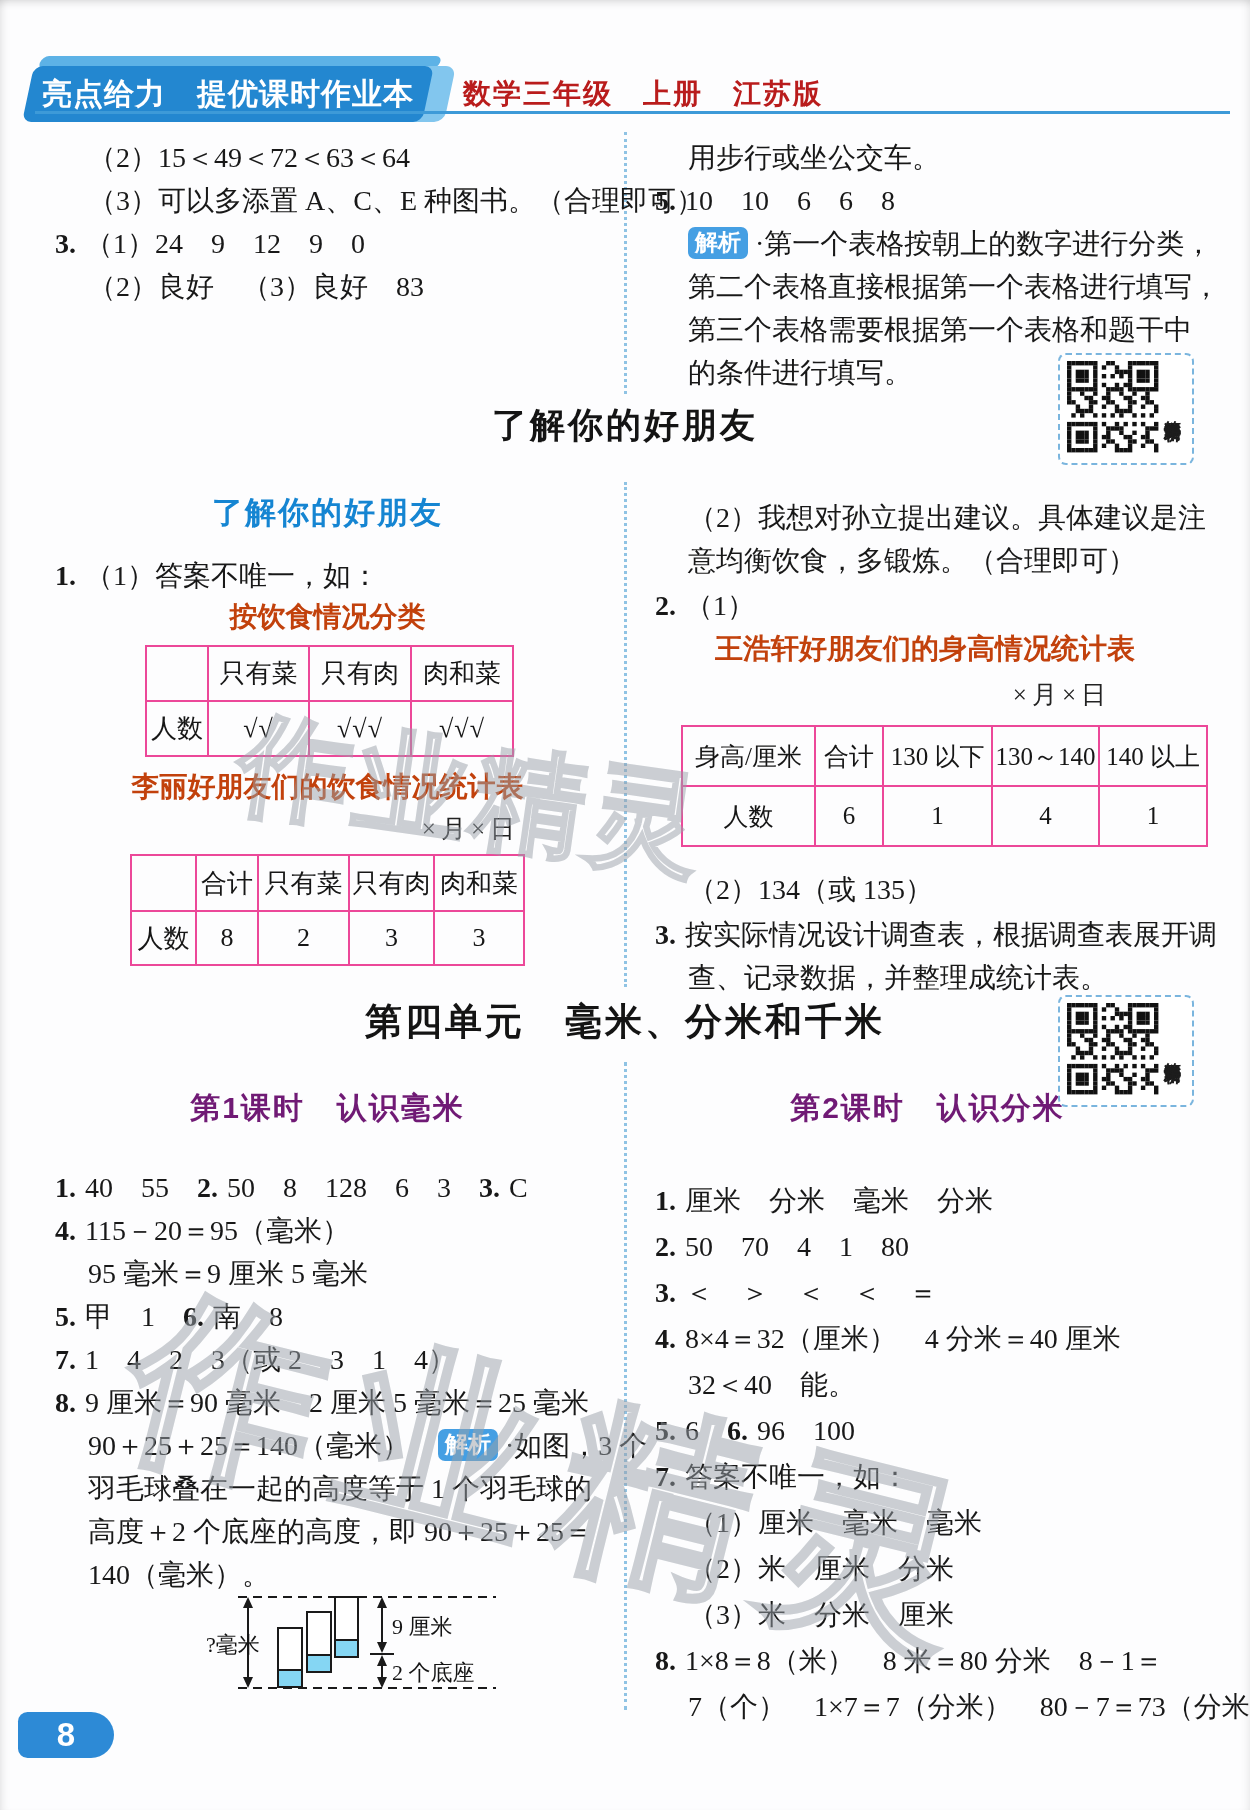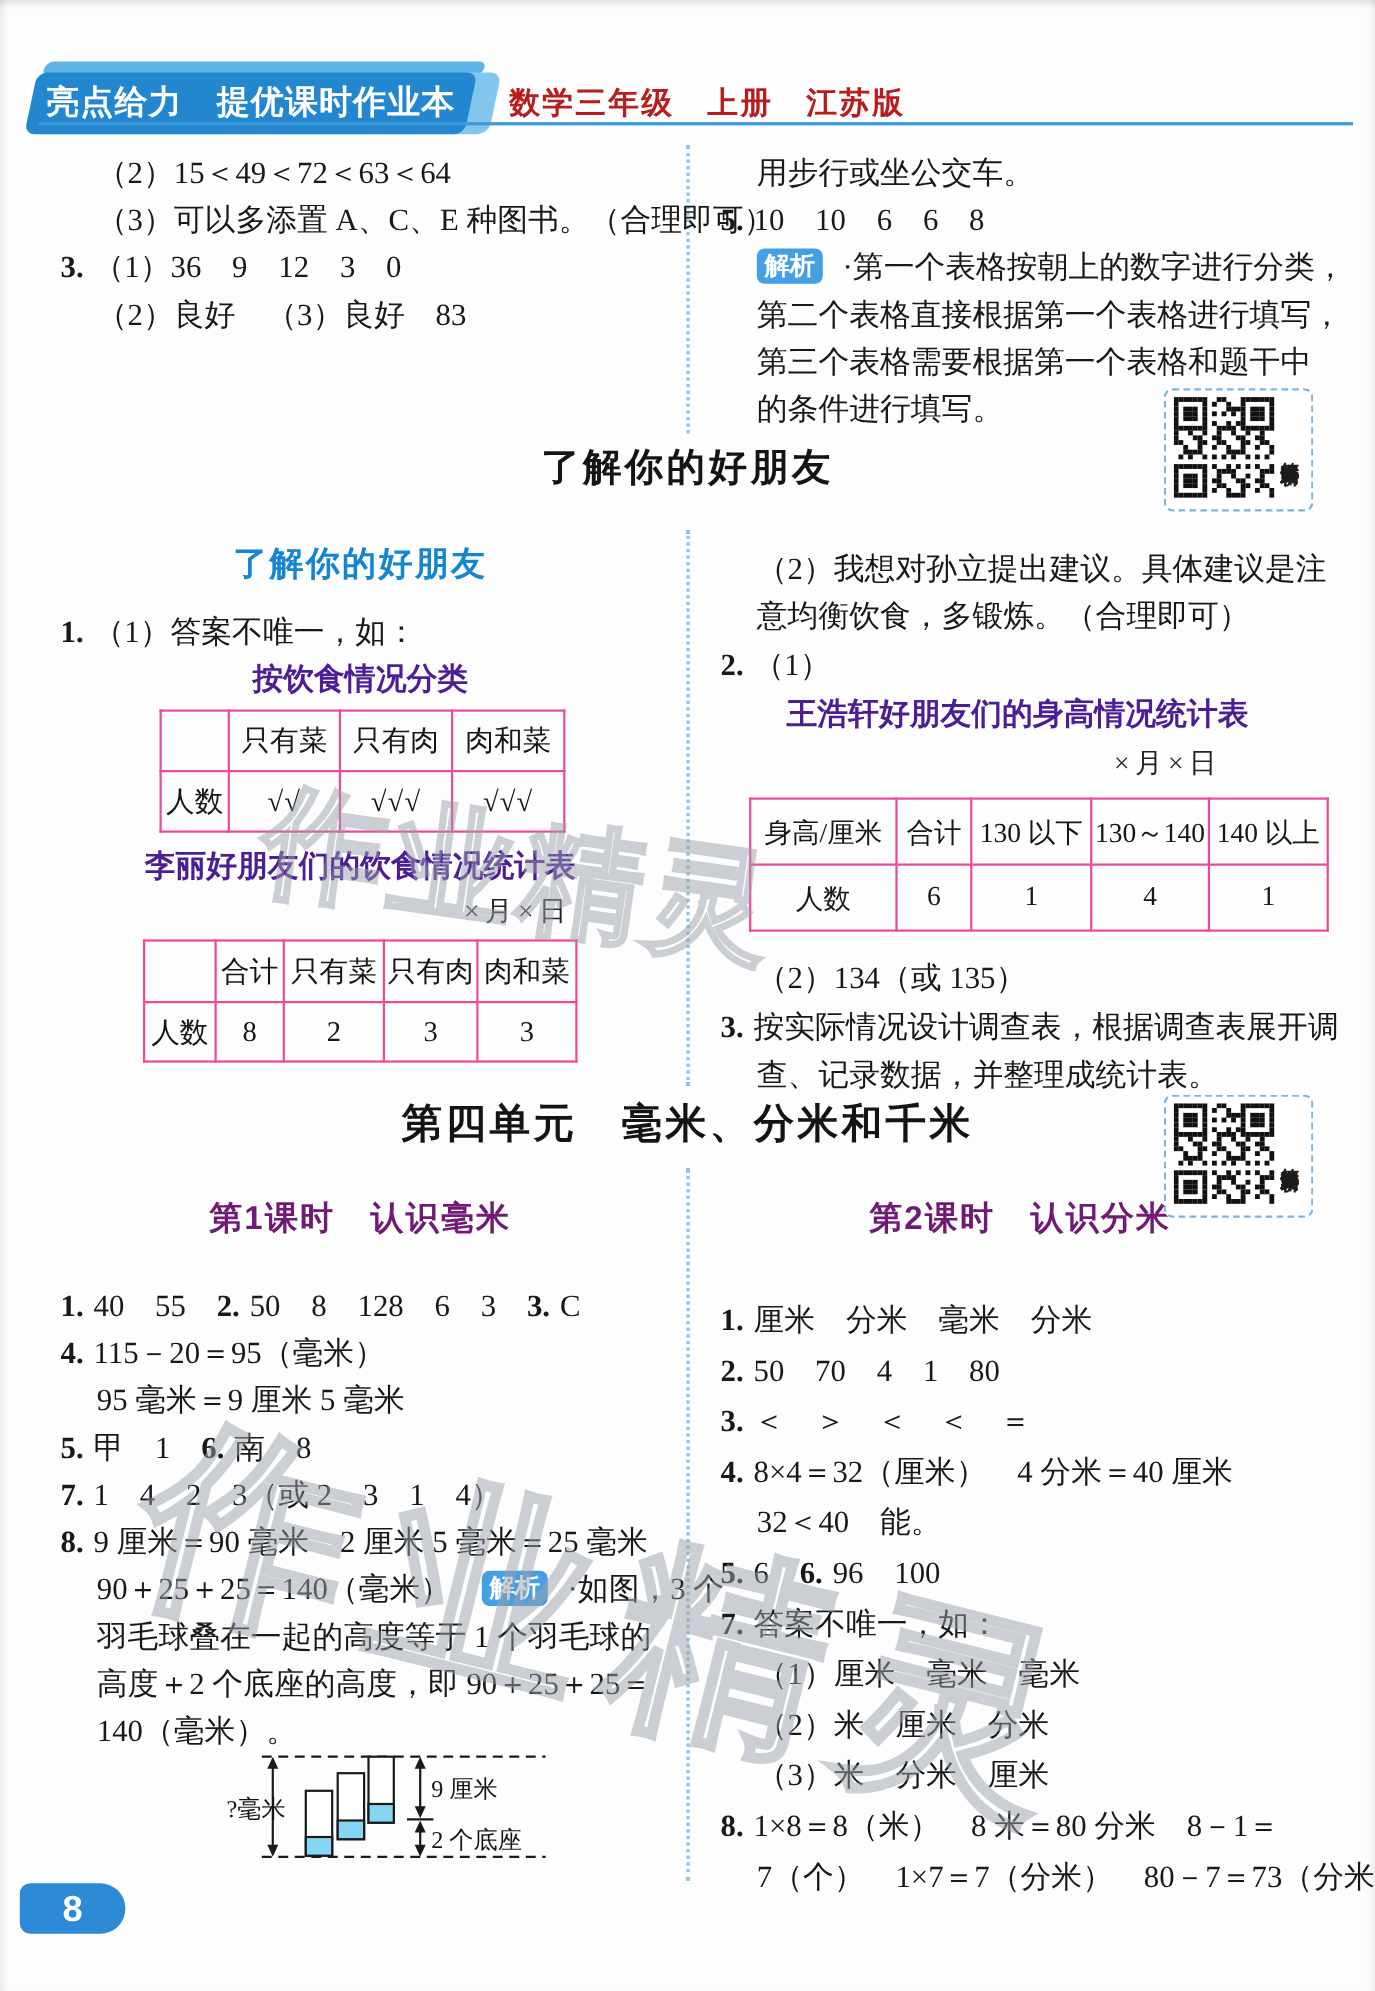--- a/index.html
+++ b/index.html
@@ -20,31 +20,31 @@
   .hdr-rule{position:absolute;left:35px;top:111px;width:1195px;height:3px;background:#3d9ad8;}
 
   
   .divider{position:absolute;left:624px;width:0;border-left:3px dotted #8fc3e4;}
 
   
   .ln{position:absolute;font:28px/35px "Liberation Serif","DejaVu Serif",serif;color:#181818;white-space:nowrap;}
   .ln b{font-weight:700;margin-right:9px;}
   .jx-badge{display:inline-block;background:#459fe3;color:#fff;
             font:700 23px/31px "Liberation Sans","DejaVu Sans",sans-serif;
-            padding:0 7px 1px;border-radius:7px;margin-right:18px;position:relative;top:-3px;}
+            padding:0 7px 1px;border-radius:7px;margin-right:7px;position:relative;top:-3px;}
 
   
   .title-center{position:absolute;left:0;width:1250px;text-align:center;
                 font:700 35px/44px "Liberation Sans","DejaVu Sans",sans-serif;color:#141414;letter-spacing:3px;}
   .lesson-title{position:absolute;font:700 30px/40px "Liberation Sans","DejaVu Sans",sans-serif;
                 color:#701a75;letter-spacing:2px;text-align:center;white-space:nowrap;}
   .sub-title{position:absolute;left:55px;width:545px;text-align:center;
              font:700 31px/40px "Liberation Sans","DejaVu Sans",sans-serif;color:#1585d2;letter-spacing:2px;}
   .tbl-title{position:absolute;font:700 28px/34px "Liberation Sans","DejaVu Sans",sans-serif;
-             color:#4c1d95;text-align:center;white-space:nowrap;}
+             color:#c2410c;text-align:center;white-space:nowrap;}
   .date{position:absolute;font:25px/30px "Liberation Serif","DejaVu Serif",serif;color:#222;
         text-align:right;letter-spacing:5px;}
 
   
   .tbl{position:absolute;border-collapse:collapse;table-layout:fixed;background:transparent;}
   .tbl td{border:2px solid #ec4899;text-align:center;vertical-align:middle;
           font:26px "Liberation Serif","DejaVu Serif",serif;color:#161616;padding:0;overflow:hidden;}
   .t1 td{height:53px;}
   .t2 tr:first-child td{height:54px;} .t2 tr:last-child td{height:52px;}
   .t3 td{height:58px;font-size:25px;}
@@ -83,21 +83,21 @@
   <div class="hdr-badge-text">亮点给力　提优课时作业本</div>
   <div class="hdr-subject">数学三年级　上册　江苏版</div>
   <div class="hdr-rule"></div>
 
   <div class="divider" style="top:132px;height:262px"></div>
   <div class="divider" style="top:482px;height:505px"></div>
   <div class="divider" style="top:1062px;height:648px"></div>
 
   <div class="ln" style="left:88px;top:140px"><span>（2）15＜49＜72＜63＜64</span></div>
   <div class="ln" style="left:88px;top:183px"><span>（3）可以多添置 A、C、E 种图书。（合理即可）</span></div>
-  <div class="ln" style="left:55px;top:226px"><b>3.</b><span>（1）36　9　12　3　0</span></div>
+  <div class="ln" style="left:55px;top:226px"><b>3.</b><span>（1）24　9　12　9　0</span></div>
   <div class="ln" style="left:88px;top:269px"><span>（2）良好　（3）良好　83</span></div>
 
   <div class="title-center" style="top:403px">了解你的好朋友</div>
 
   <div class="sub-title" style="top:493px">了解你的好朋友</div>
   <div class="ln" style="left:55px;top:558px"><b>1.</b><span>（1）答案不唯一，如：</span></div>
 
   <div class="tbl-title" style="left:55px;width:545px;top:600px">按饮食情况分类</div>
   <table class="tbl t1" style="left:145px;top:645px;width:367px">
     <colgroup>

